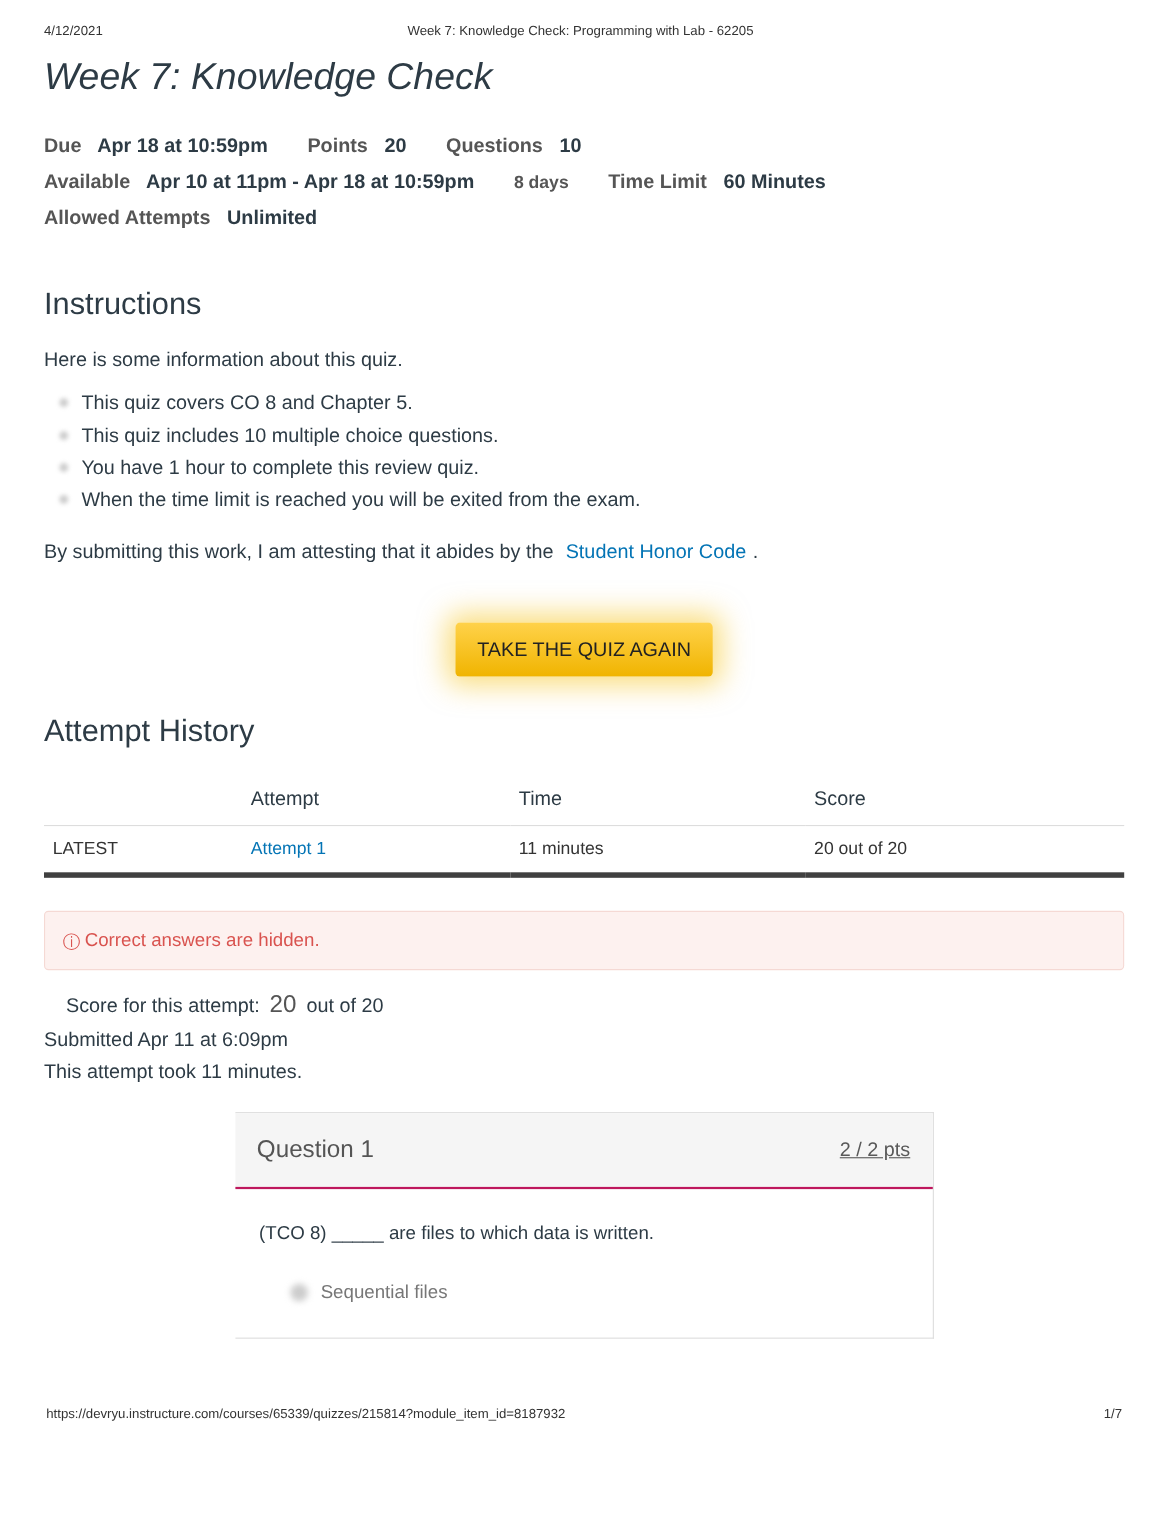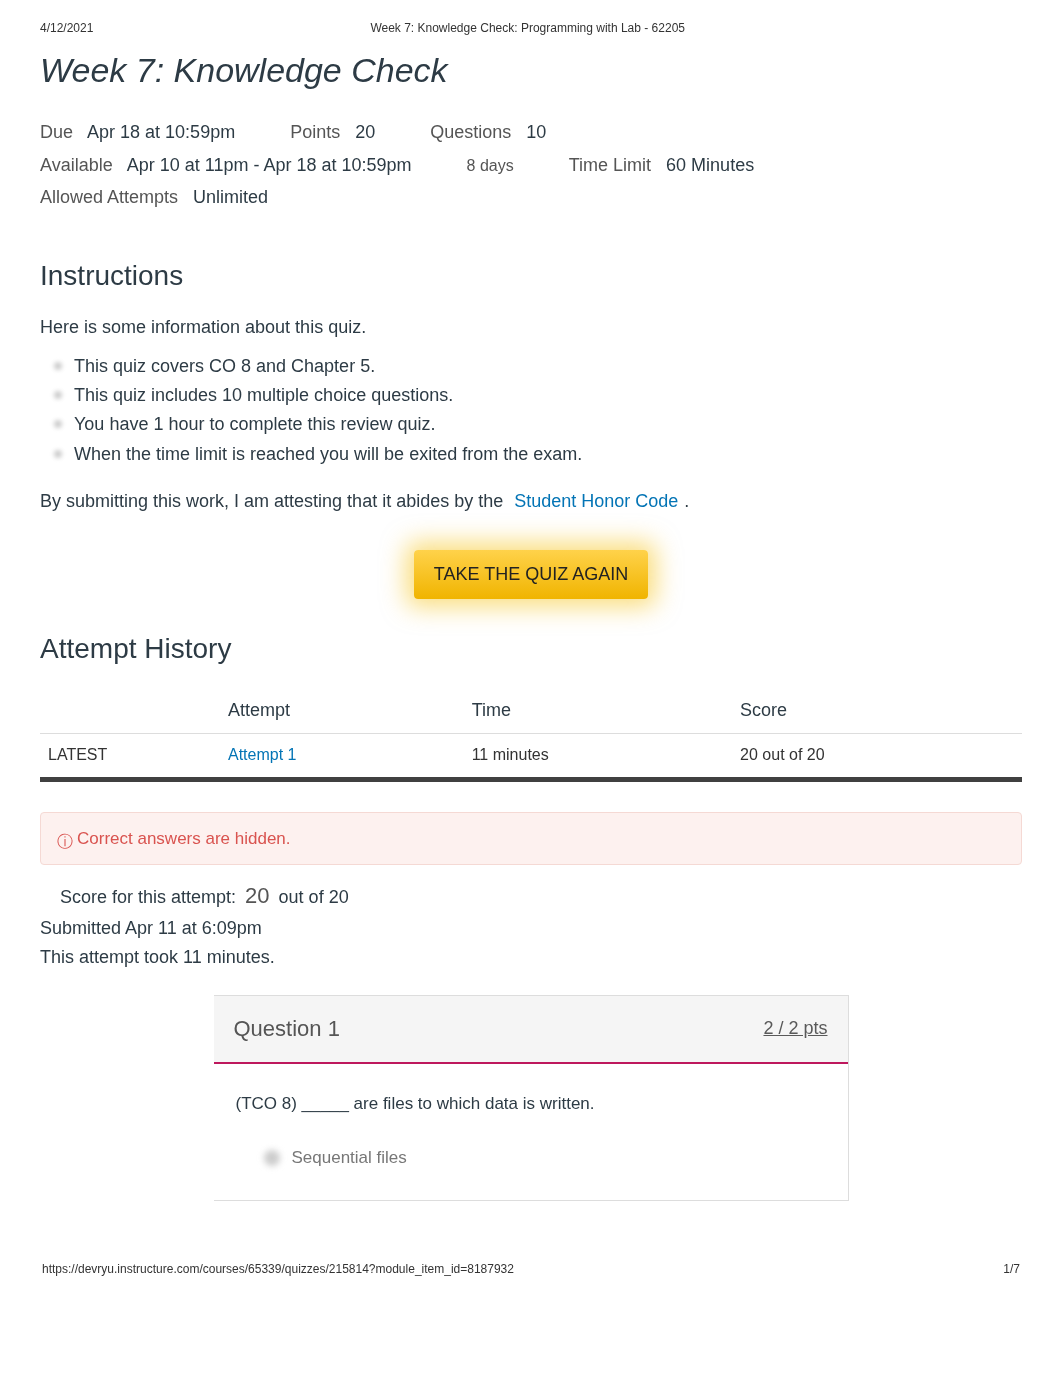--- a/index.html
+++ b/index.html
@@ -29,21 +29,21 @@
     margin: 8px 0 10px 0;
     color: #2d3b45;
     font-style: italic;
   }
   .meta-block {
     background: #fff;
     padding: 12px 0;
     font-size: 18px;
     line-height: 1.8;
   }
-  .meta-row { display:flex; flex-wrap: wrap; gap: 55px; }
+  .meta-row { display:flex; flex-wrap: wrap; gap: 36px; font-weight: bold; }
   .meta-item .label { color:#555; margin-right:10px; }
   .meta-item .value { }
   h2.section {
     font-size: 28px;
     font-weight: normal;
     margin: 30px 0 20px 0;
     color:#2d3b45;
   }
   .intro-text { margin-bottom: 14px; }
   ul.bullets { list-style:none; padding-left: 10px; margin-bottom: 20px;}
@@ -61,20 +61,21 @@
     display:inline-block;
     background:#f5bd00;
     background: linear-gradient(#ffd24a,#f0b400);
     color:#222;
     font-size:18px;
     padding: 14px 20px;
     border:none;
     border-radius:4px;
     box-shadow: 0 0 25px 8px rgba(245,189,0,0.5);
     cursor:pointer;
+    margin-top:16px;
   }
   table.history {
     width:100%;
     border-collapse: collapse;
     margin-top: 10px;
     font-size:16px;
   }
   table.history th {
     text-align:left;
     font-weight:normal;

